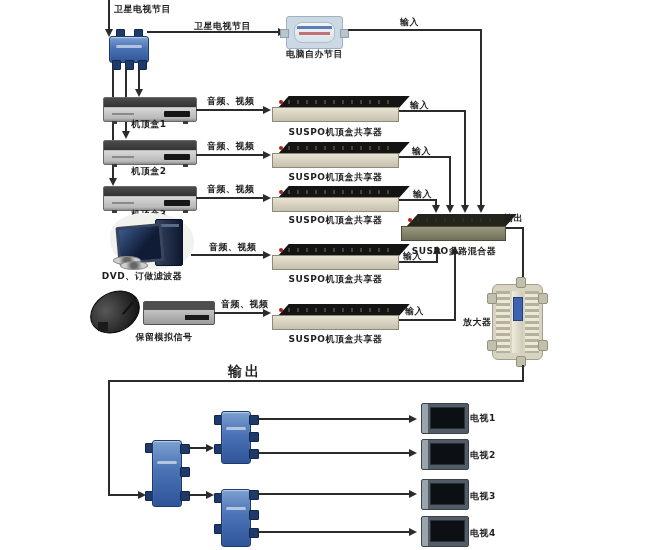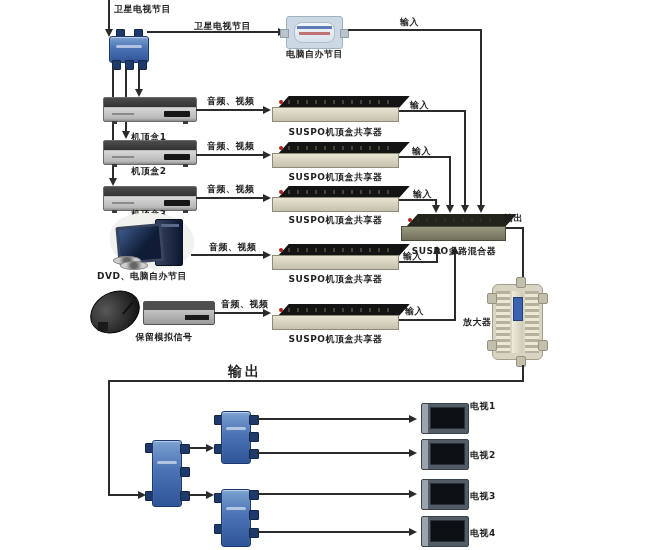--- a/index.html
+++ b/index.html
@@ -112,21 +112,21 @@
   <div class="ar-d" style="left:122px;top:131px;"></div>
   <div class="vl" style="left:138px;top:67px;height:23px;"></div>
   <div class="ar-d" style="left:135px;top:89px;"></div>
 
   <div class="stb" style="left:103px;top:97px;width:92px;height:23px;">
       <div class="disp"></div>
       <div class="sl"></div>
       <div class="f1"></div>
       <div class="f2"></div>
     </div>
-  <div class="lbl lbl-c" style="left:103px;top:131px;width:92px;">机顶盒1</div>
+  <div class="lbl lbl-c" style="left:103px;top:118px;width:92px;">机顶盒1</div>
 
   <div class="stb" style="left:103px;top:140px;width:92px;height:23px;">
       <div class="disp"></div>
       <div class="sl"></div>
       <div class="f1"></div>
       <div class="f2"></div>
     </div>
   <div class="lbl lbl-c" style="left:103px;top:165px;width:92px;">机顶盒2</div>
 
   <div class="stb" style="left:103px;top:186px;width:92px;height:23px;">
@@ -139,21 +139,21 @@
 
   <div class="pcblob" style="left:110px;top:213px;width:84px;height:56px;"></div>
   <div class="pc-tower" style="left:155px;top:219px;width:26px;height:45px;">
       <i></i>
     </div>
   <div class="pc-mon" style="left:117px;top:225px;width:40px;height:32px;">
       <i></i>
     </div>
   <div class="disc" style="left:113px;top:256px;width:26px;height:7px;"></div>
   <div class="disc" style="left:120px;top:261px;width:26px;height:7px;"></div>
-  <div class="lbl lbl-c" style="left:88px;top:270px;width:108px;">DVD、电脑自办节目</div>
+  <div class="lbl lbl-c" style="left:88px;top:270px;width:108px;">DVD、订做滤波器</div>
 
   <div class="dish" style="left:89px;top:292px;"></div>
   <div class="dish-arm" style="left:127px;top:300px;"></div>
   <div class="dish-base" style="left:98px;top:322px;"></div>
   <div class="rcvr" style="left:143px;top:301px;width:70px;height:22px;">
       <i></i>
     </div>
   <div class="lbl lbl-c" style="left:133px;top:331px;width:62px;">保留模拟信号</div>
 
   <div class="lbl" style="left:207px;top:95px;">音频、视频</div>
@@ -305,21 +305,21 @@
   <div class="hl" style="left:257px;top:452px;width:153px;"></div>
   <div class="ar-r" style="left:409px;top:449px;"></div>
   <div class="hl" style="left:257px;top:493px;width:153px;"></div>
   <div class="ar-r" style="left:409px;top:490px;"></div>
   <div class="hl" style="left:257px;top:531px;width:153px;"></div>
   <div class="ar-r" style="left:409px;top:528px;"></div>
 
   <div class="tv" style="left:421px;top:403px;">
       <div class="scr"></div>
     </div>
-  <div class="lbl" style="left:470px;top:400px;text-align:center;">电视1</div>
+  <div class="lbl" style="left:470px;top:412px;text-align:center;">电视1</div>
   <div class="tv" style="left:421px;top:439px;">
       <div class="scr"></div>
     </div>
   <div class="lbl" style="left:470px;top:449px;">电视2</div>
   <div class="tv" style="left:421px;top:479px;">
       <div class="scr"></div>
     </div>
   <div class="lbl" style="left:470px;top:490px;">电视3</div>
   <div class="tv" style="left:421px;top:516px;">
       <div class="scr"></div>

